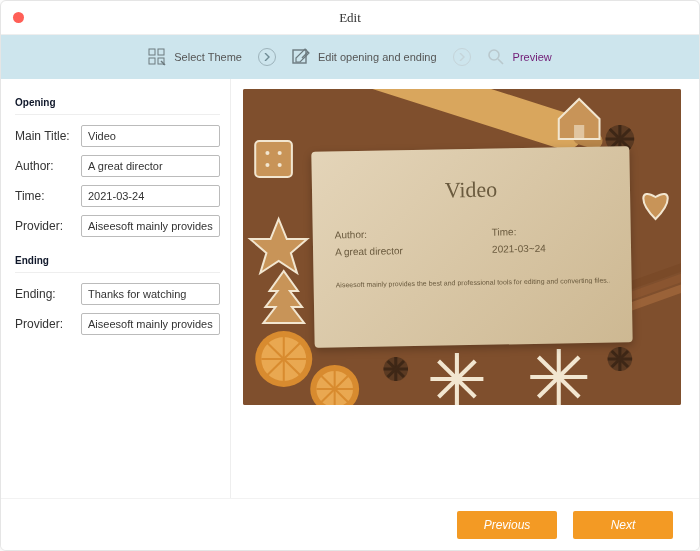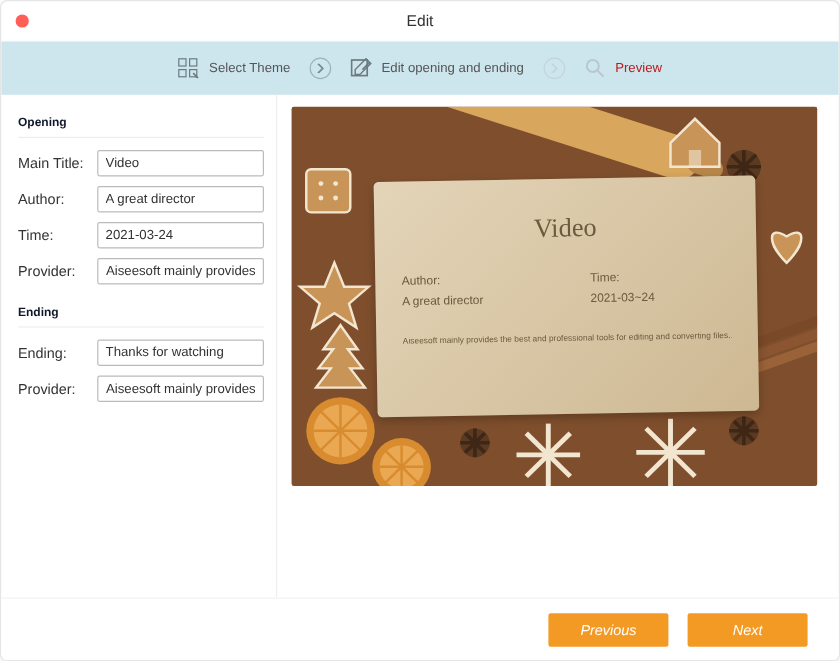--- a/index.html
+++ b/index.html
@@ -2,25 +2,25 @@
 <html><head>
 <meta charset="utf-8">
 <style>
   * { box-sizing: border-box; margin: 0; padding: 0; }
   html, body { width: 700px; height: 551px; font-family: Arial, Helvetica, sans-serif; background: #fff; }
   .window { width: 700px; height: 551px; border: 1px solid #e5e5e5; border-radius: 6px; overflow: hidden; position: relative; background: #fff; box-shadow: 0 2px 8px rgba(0,0,0,0.08); }
   .titlebar { height: 34px; display: flex; align-items: center; position: relative; border-bottom: 1px solid #eee; }
   .traffic { position: absolute; left: 12px; top: 11px; display: flex; gap: 7px; }
   .dot { width: 11px; height: 11px; border-radius: 50%; }
   .dot.close { background: #ff5f57; }
-  .titlebar .title { flex: 1; text-align: center; font-size: 13px; color: #333; }
+  .titlebar .title { flex: 1; text-align: center; font-size: 13px; color: #333; font-family: Liberation Serif, serif; }
   .stepper { height: 44px; background: #cde5ed; display: flex; align-items: center; justify-content: center; gap: 16px; font-size: 11px; color: #555; }
   .step { display: flex; align-items: center; gap: 8px; }
   .step span { white-space: nowrap; }
-  .step.inactive { color: #b91c1c; }
+  .step.inactive { color: #701a75; }
   .step-icon { width: 18px; height: 18px; display: flex; align-items: center; justify-content: center; }
   .chev { width: 18px; height: 18px; border: 1px solid #9db3bb; border-radius: 50%; display: flex; align-items: center; justify-content: center; color: #6e8b94; font-size: 10px; }
   .chev.inactive { border-color: #c5d4d9; color: #c5d4d9; }
   .content { display: flex; height: 420px; }
   .sidebar { width: 230px; border-right: 1px solid #eee; padding: 14px 10px 14px 14px; }
   .section-h { font-size: 10px; font-weight: bold; color: #0f172a; padding-bottom: 6px; border-bottom: 1px solid #eee; margin-bottom: 10px; margin-top: 4px; }
   .form-row { display: flex; align-items: center; margin-bottom: 8px; gap: 4px; }
   .form-row label { width: 62px; font-size: 12px; color: #333; flex-shrink: 0; }
   .form-row input { flex: 1; min-width: 0; height: 22px; border: 1px solid #bbb; border-radius: 2px; padding: 0 6px; font-size: 11px; color: #333; }
   .preview-pane { flex: 1; padding: 10px 18px 10px 12px; display: flex; align-items: flex-start; }

